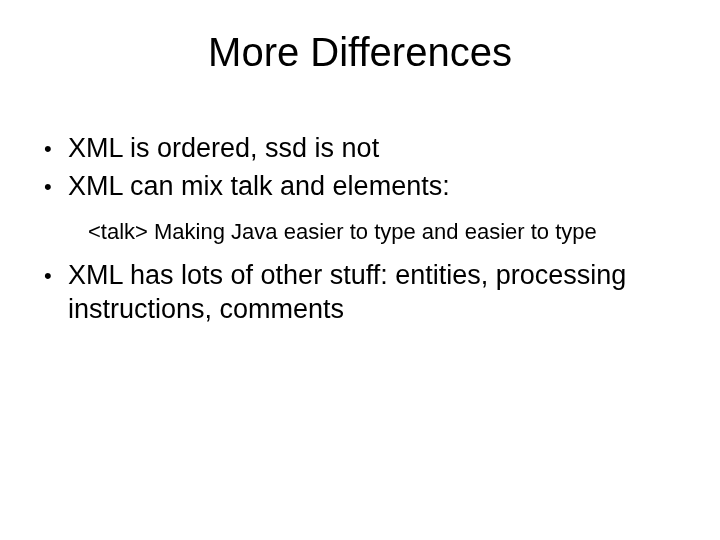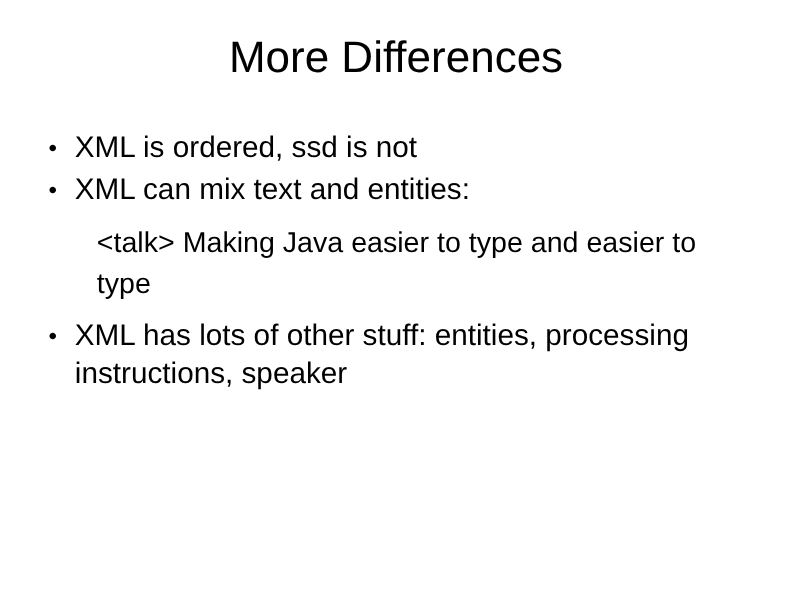--- a/index.html
+++ b/index.html
@@ -21,41 +21,41 @@
     position: absolute;
     top: 30px;
     left: 0;
     width: 720px;
     text-align: center;
     font-size: 40px;
     font-weight: 400;
   }
   .body {
     position: absolute;
-    top: 118px;
+    top: 132px;
     left: 40px;
     width: 640px;
     font-size: 27px;
     line-height: 1.25;
   }
   .bullet {
     position: relative;
     padding-left: 28px;
     margin-bottom: 4px;
   }
   .bullet::before {
     content: "•";
     position: absolute;
     left: 4px;
     top: 0;
     font-size: 22px;
     line-height: 34px;
   }
   .code-block {
-    font-size: 26px;
+    font-size: 22px;
     line-height: 1.45;
     margin: 12px 0 12px 48px;
   }
   .code-line-indent {
     padding-left: 80px;
   }
 </style>
 </head>
 <body>
 
@@ -63,26 +63,26 @@
 
   <div class="title">More Differences</div>
 
   <div class="body">
 
     <div class="bullet">
       <span>XML is ordered, ssd is not</span>
     </div>
 
     <div class="bullet">
-      <span>XML can mix text and entities:</span>
+      <span>XML can mix talk and elements:</span>
     </div>
 
     <div class="code-block">
       <div>&lt;talk&gt; Making Java easier to type and easier to type</div>
     </div>
 
     <div class="bullet">
-      <span>XML has lots of other stuff: entities, processing instructions, speaker</span>
+      <span>XML has lots of other stuff: entities, processing instructions, comments</span>
     </div>
 
   </div>
 
 </div>
 
 </body></html>

